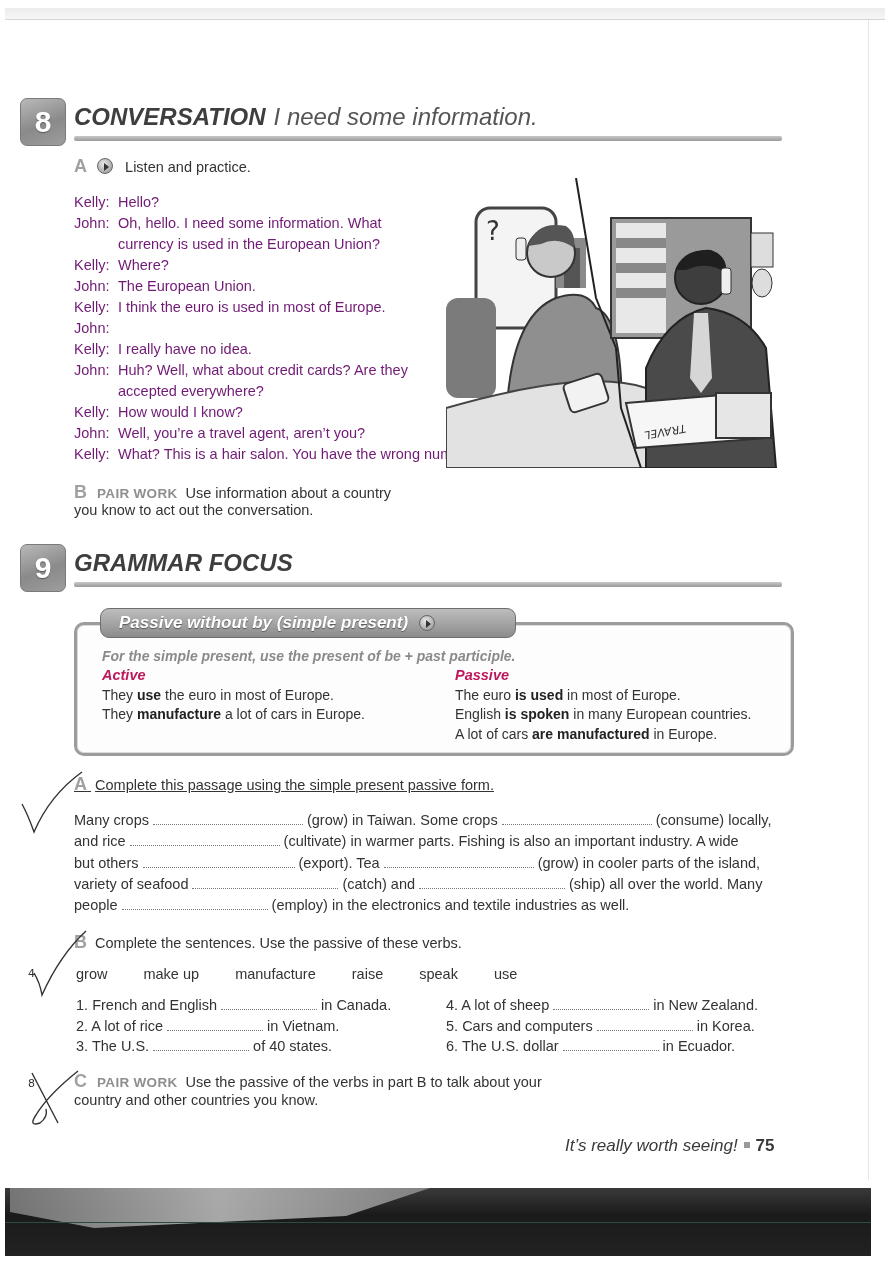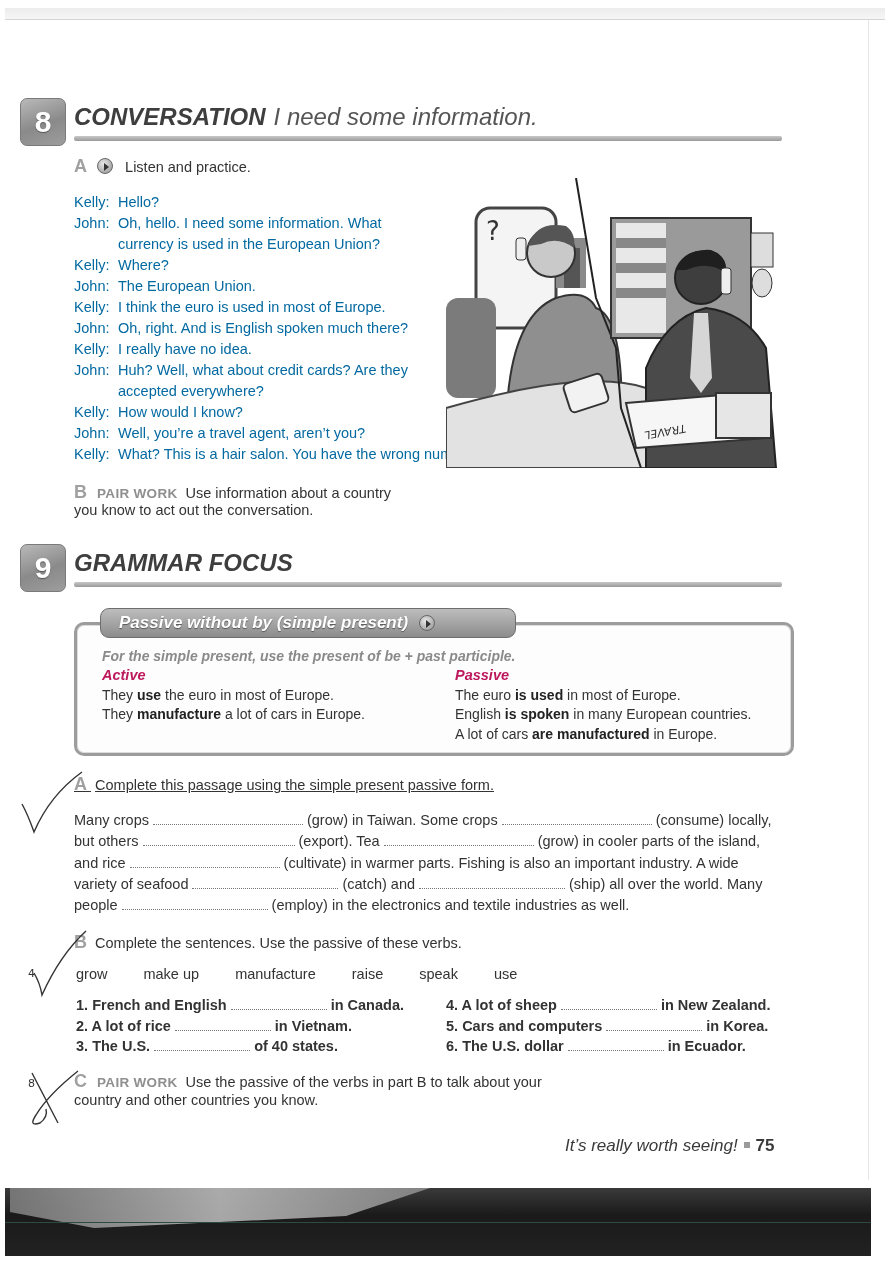--- a/index.html
+++ b/index.html
@@ -24,21 +24,21 @@
   .letter { font-weight: bold; color: #a0a0a0; font-size: 18px; }
   .play-icon { display: inline-block; width: 16px; height: 16px; border-radius: 50%;
     background: radial-gradient(circle at 40% 35%, #e8e8e8, #8e8e8e); border: 1px solid #666;
     position: relative; vertical-align: -2px; }
   .play-icon::after { content: ""; position: absolute; left: 6px; top: 4px; border-left: 5px solid #333;
     border-top: 4px solid transparent; border-bottom: 4px solid transparent; }
 
   .instr { position: absolute; font-size: 14.5px; color: #333; white-space: nowrap; }
   .pair { font-weight: bold; color: #8f8f8f; font-size: 13.5px; letter-spacing: 0.3px; margin-right: 4px; }
 
-  .dialog { position: absolute; left: 74px; top: 192px; width: 440px; font-size: 14.5px; line-height: 21px; color: #0369a1; }
+  .dialog { position: absolute; left: 74px; top: 192px; width: 440px; font-size: 14.5px; line-height: 21px; color: #701a75; }
   .dl-row { display: flex; }
   .dl-speaker { width: 44px; flex-shrink: 0; }
   .dl-line { white-space: nowrap; }
 
   .illus { position: absolute; left: 446px; top: 178px; width: 340px; height: 290px; }
 
   .gbox { position: absolute; left: 74px; top: 622px; width: 720px; height: 134px;
     border: 3px solid #9c9c9c; border-radius: 10px; background: #fdfdfd;
     box-shadow: inset 0 0 0 1px #dcdcdc; }
   .gtab { position: absolute; left: 100px; top: 608px; width: 416px; height: 30px; border-radius: 9px;
@@ -51,21 +51,21 @@
   .g-col .g-head { font-weight: bold; font-style: italic; color: #be185d; font-size: 14.5px; }
   .g-col b { font-weight: bold; color: #222; }
 
   .passage { position: absolute; left: 74px; top: 810px; width: 730px; font-size: 14.5px; line-height: 21.3px; color: #333; }
   .passage div { white-space: nowrap; }
   .blank { display: inline-block; border-bottom: 1px dotted #777; height: 10px; vertical-align: baseline; margin: 0 4px; }
 
   .verbs { position: absolute; left: 76px; top: 966px; font-size: 14.5px; color: #333; white-space: nowrap; }
   .verbs span { margin-right: 32px; }
 
-  .sent { position: absolute; font-size: 14.5px; line-height: 20.5px; color: #333; white-space: nowrap; font-weight: bold; }
+  .sent { position: absolute; font-size: 14.5px; line-height: 20.5px; color: #333; white-space: nowrap; }
 
   .footer { position: absolute; left: 565px; top: 1136px; font-size: 17px; font-style: italic; color: #3a3a3a; white-space: nowrap; }
   .footer .sq { display: inline-block; width: 6px; height: 6px; background: #9a9a9a; margin: 0 6px; vertical-align: 3px; }
   .footer .pg { font-style: normal; font-weight: bold; color: #3a3a3a; }
 
   .scan-bottom { position: absolute; left: 5px; top: 1188px; width: 866px; height: 68px;
     background: linear-gradient(#3a3a3a, #1a1a1a 40%, #222 100%); }
   .scan-fold { position: absolute; left: 10px; top: 1188px; width: 420px; height: 40px;
     background: linear-gradient(90deg, #7c7c7c, #b7b7b7 50%, #8a8a8a); clip-path: polygon(0 0, 100% 0, 80% 70%, 20% 100%, 0 60%); opacity: 0.9; }
   .scan-line { position: absolute; left: 5px; top: 1222px; width: 866px; height: 1px; background: #2e4a44; }
@@ -112,21 +112,20 @@
   <div class="dl-row">
       <span class="dl-speaker">John:</span>
       <span class="dl-line">The European Union.</span>
     </div>
   <div class="dl-row">
       <span class="dl-speaker">Kelly:</span>
       <span class="dl-line">I think the euro is used in most of Europe.</span>
     </div>
   <div class="dl-row">
       <span class="dl-speaker">John:</span>
-      <span class="dl-line">Oh, right. And is English spoken much there?</span>
     </div>
   <div class="dl-row">
       <span class="dl-speaker">Kelly:</span>
       <span class="dl-line">I really have no idea.</span>
     </div>
   <div class="dl-row">
       <span class="dl-speaker">John:</span>
       <span class="dl-line">Huh? Well, what about credit cards? Are they</span>
     </div>
   <div class="dl-row">
@@ -213,22 +212,22 @@
   <div><span>A lot of cars </span><b>are manufactured</b><span> in Europe.</span></div>
 </div>
 
 <div class="instr" style="left:74px; top:774px;text-decoration:underline;">
   <span class="letter">A</span>
   <span style="margin-left:4px;">Complete this passage using the simple present passive form.</span>
 </div>
 
 <div class="passage">
   <div><span>Many crops</span><span class="blank" style="width:150px;"></span><span>(grow) in Taiwan. Some crops</span><span class="blank" style="width:150px;"></span><span>(consume) locally,</span></div>
+  <div><span>and rice</span><span class="blank" style="width:150px;"></span><span>(cultivate) in warmer parts. Fishing is also an important industry. A wide</span></div>
   <div><span>but others</span><span class="blank" style="width:152px;"></span><span>(export). Tea</span><span class="blank" style="width:150px;"></span><span>(grow) in cooler parts of the island,</span></div>
-  <div><span>and rice</span><span class="blank" style="width:150px;"></span><span>(cultivate) in warmer parts. Fishing is also an important industry. A wide</span></div>
   <div><span>variety of seafood</span><span class="blank" style="width:146px;"></span><span>(catch) and</span><span class="blank" style="width:146px;"></span><span>(ship) all over the world. Many</span></div>
   <div><span>people</span><span class="blank" style="width:146px;"></span><span>(employ) in the electronics and textile industries as well.</span></div>
 </div>
 
 <div class="instr" style="left:74px; top:932px;">
   <span class="letter">B</span>
   <span style="margin-left:4px;">Complete the sentences. Use the passive of these verbs.</span>
 </div>
 
 <div class="verbs">

